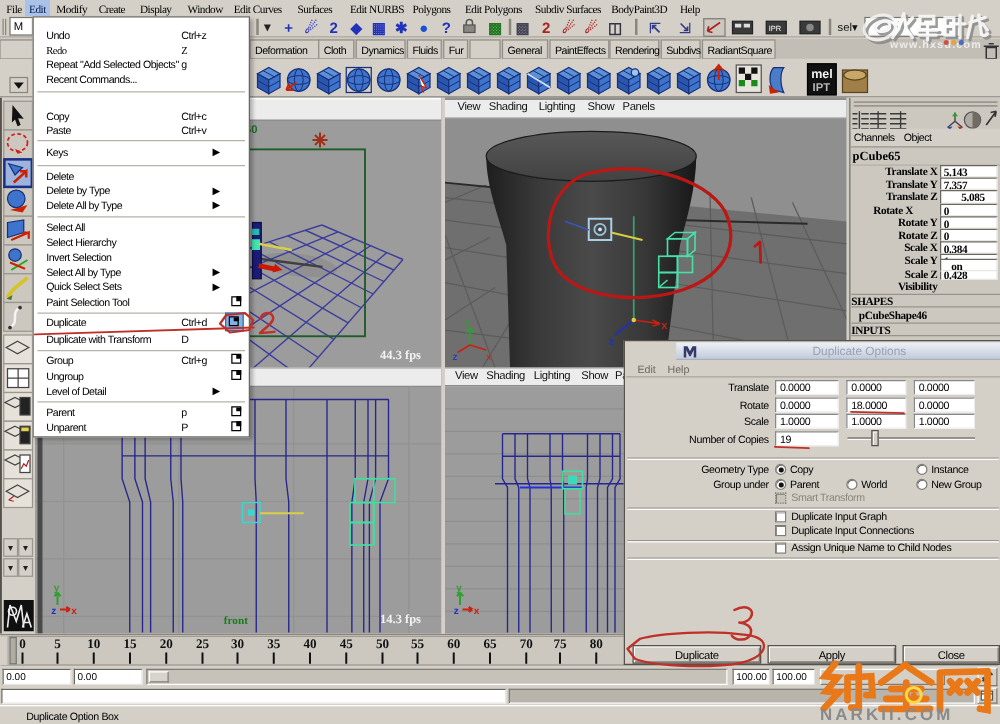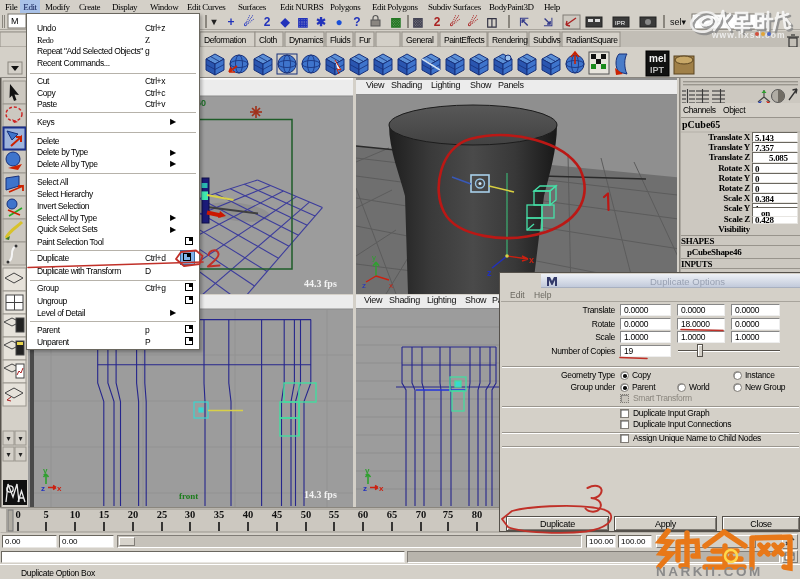--- a/index.html
+++ b/index.html
@@ -612,21 +612,21 @@
   <line x1="2" y1="54" x2="121" y2="54" stroke="#b4b0a8"></line>
  </svg>
 
  <div id="chrows" class="abs" style="left:0;top:54px;width:121px;font-family:'Liberation Serif',serif;font-size:9px;letter-spacing:-0.3px;font-weight:bold;">
   <div class="abs" style="left:0;top:0px;width:71px;text-align:right;">Translate X</div>
       <div class="abs field" style="left:73px;top:0px;width:46px;height:10.2px;padding-left:2px;">5.143</div>
   <div class="abs" style="left:0;top:10.2px;width:71px;text-align:right;">Translate Y</div>
       <div class="abs field" style="left:73px;top:10.2px;width:46px;height:10.2px;padding-left:2px;">7.357</div>
   <div class="abs" style="left:0;top:20.4px;width:71px;text-align:right;">Translate Z</div>
       <div class="abs field" style="left:73px;top:20.4px;width:46px;height:10.2px;padding-left:16px;">5.085</div>
-  <div class="abs" style="left:0;top:30.6px;width:71px;text-align:right;">Rotate X</div>
+  <div class="abs" style="left:0;top:30.6px;width:71px;text-align:center;">Rotate X</div>
       <div class="abs field" style="left:73px;top:30.6px;width:46px;height:10.2px;padding-left:2px;">0</div>
   <div class="abs" style="left:0;top:40.8px;width:71px;text-align:right;">Rotate Y</div>
       <div class="abs field" style="left:73px;top:40.8px;width:46px;height:10.2px;padding-left:2px;">0</div>
   <div class="abs" style="left:0;top:51px;width:71px;text-align:right;">Rotate Z</div>
       <div class="abs field" style="left:73px;top:51px;width:46px;height:10.2px;padding-left:2px;">0</div>
   <div class="abs" style="left:0;top:61.2px;width:71px;text-align:right;">Scale X</div>
       <div class="abs field" style="left:73px;top:61.2px;width:46px;height:10.2px;padding-left:2px;">0.384</div>
   <div class="abs" style="left:0;top:71.4px;width:71px;text-align:right;">Scale Y</div>
       <div class="abs field" style="left:73px;top:71.4px;width:46px;height:10.2px;padding-left:2px;">1</div>
   <div class="abs" style="left:0;top:81.6px;width:71px;text-align:right;">Scale Z</div>
@@ -733,24 +733,20 @@
       <span class="sc">Z</span>
     </div>
  <div class="mi" style="top:31.1px;">
       <span class="lb">Repeat "Add Selected Objects"</span>
       <span class="sc">g</span>
     </div>
  <div class="mi" style="top:43.1px;">
       <span class="lb">Recent Commands...</span>
     </div>
  <div class="sep" style="top:58.5px;"></div>
- <div class="mi" style="top:61.1px;">
-      <span class="lb">Cut</span>
-      <span class="sc">Ctrl+x</span>
-    </div>
  <div class="mi" style="top:73.1px;">
       <span class="lb">Copy</span>
       <span class="sc">Ctrl+c</span>
     </div>
  <div class="mi" style="top:84.2px;">
       <span class="lb">Paste</span>
       <span class="sc">Ctrl+v</span>
     </div>
  <div class="sep" style="top:98px;"></div>
  <div class="mi" style="top:101.5px;">

